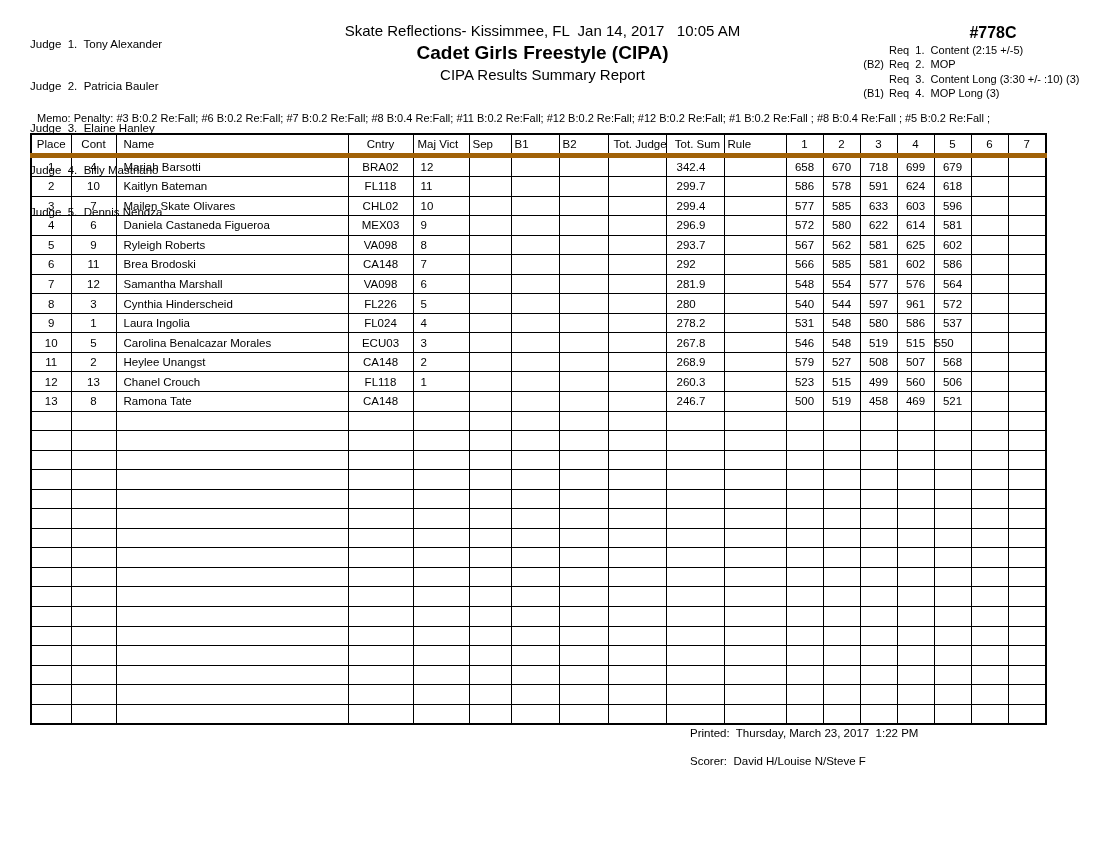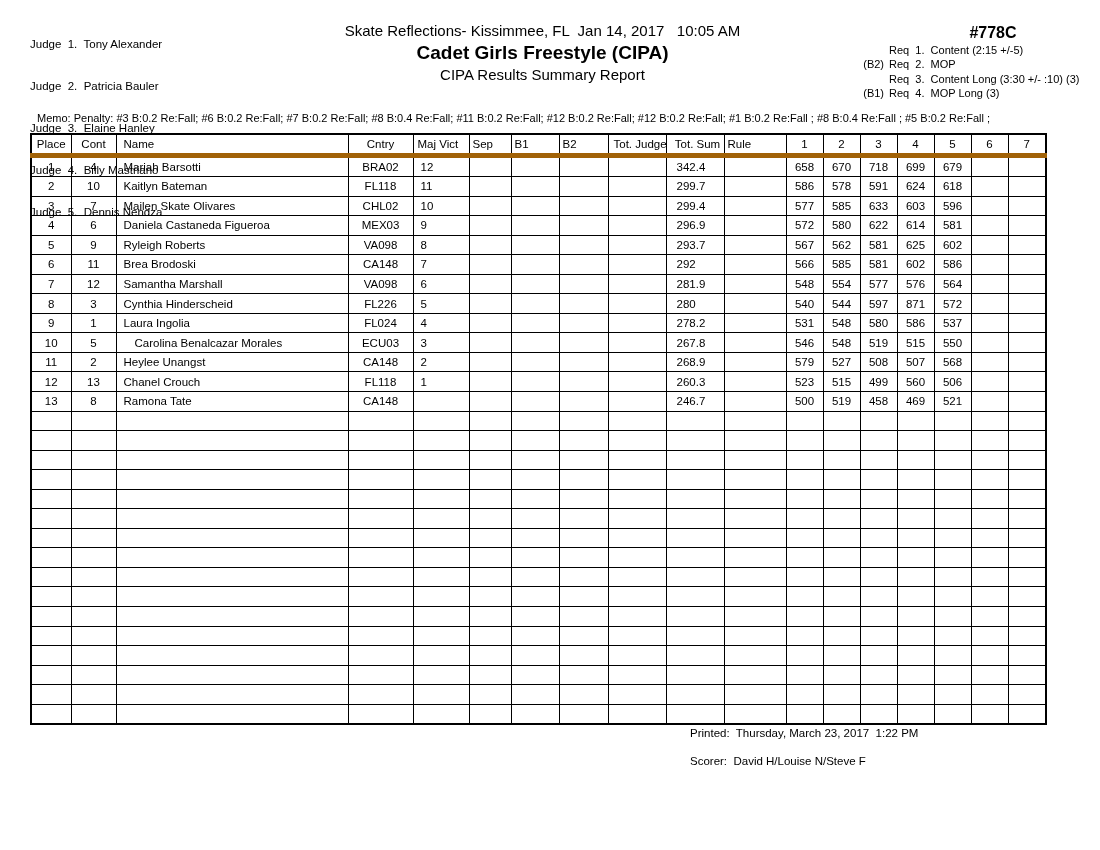--- a/index.html
+++ b/index.html
@@ -266,21 +266,21 @@
         <td style="text-align: left; padding-left: 7px;">5</td>
         <td style="text-align: left; padding-left: 3px;"></td>
         <td style="text-align: left; padding-left: 3px;"></td>
         <td style="text-align: left; padding-left: 3px;"></td>
         <td style="text-align: left; padding-left: 5px;"></td>
         <td style="text-align: left; padding-left: 10px;">280</td>
         <td style="text-align: left; padding-left: 3px;"></td>
         <td style="text-align: center;">540</td>
         <td style="text-align: center;">544</td>
         <td style="text-align: center;">597</td>
-        <td style="text-align: center;">871</td>
+        <td style="text-align: center;">961</td>
         <td style="text-align: center;">572</td>
         <td style="text-align: center;"></td>
         <td style="text-align: center;"></td>
       </tr>
       <tr>
         <td style="text-align: center;">9</td>
         <td style="text-align: center;">1</td>
         <td style="text-align: left; padding-left: 7px;">Laura Ingolia</td>
         <td style="text-align: center;">FL024</td>
         <td style="text-align: left; padding-left: 7px;">4</td>
@@ -294,34 +294,34 @@
         <td style="text-align: center;">548</td>
         <td style="text-align: center;">580</td>
         <td style="text-align: center;">586</td>
         <td style="text-align: center;">537</td>
         <td style="text-align: center;"></td>
         <td style="text-align: center;"></td>
       </tr>
       <tr>
         <td style="text-align: center;">10</td>
         <td style="text-align: center;">5</td>
-        <td style="text-align: left; padding-left: 18px;">Carolina Benalcazar Morales</td>
+        <td style="text-align: left; padding-left: 7px;">Carolina Benalcazar Morales</td>
         <td style="text-align: center;">ECU03</td>
         <td style="text-align: left; padding-left: 7px;">3</td>
         <td style="text-align: left; padding-left: 3px;"></td>
         <td style="text-align: left; padding-left: 3px;"></td>
         <td style="text-align: left; padding-left: 3px;"></td>
         <td style="text-align: left; padding-left: 5px;"></td>
         <td style="text-align: left; padding-left: 10px;">267.8</td>
         <td style="text-align: left; padding-left: 3px;"></td>
         <td style="text-align: center;">546</td>
         <td style="text-align: center;">548</td>
         <td style="text-align: center;">519</td>
         <td style="text-align: center;">515</td>
-        <td style="text-align: center;">550</td>
+        <td style="text-align: left;">550</td>
         <td style="text-align: center;"></td>
         <td style="text-align: center;"></td>
       </tr>
       <tr>
         <td style="text-align: center;">11</td>
         <td style="text-align: center;">2</td>
         <td style="text-align: left; padding-left: 7px;">Heylee Unangst</td>
         <td style="text-align: center;">CA148</td>
         <td style="text-align: left; padding-left: 7px;">2</td>
         <td style="text-align: left; padding-left: 3px;"></td>

